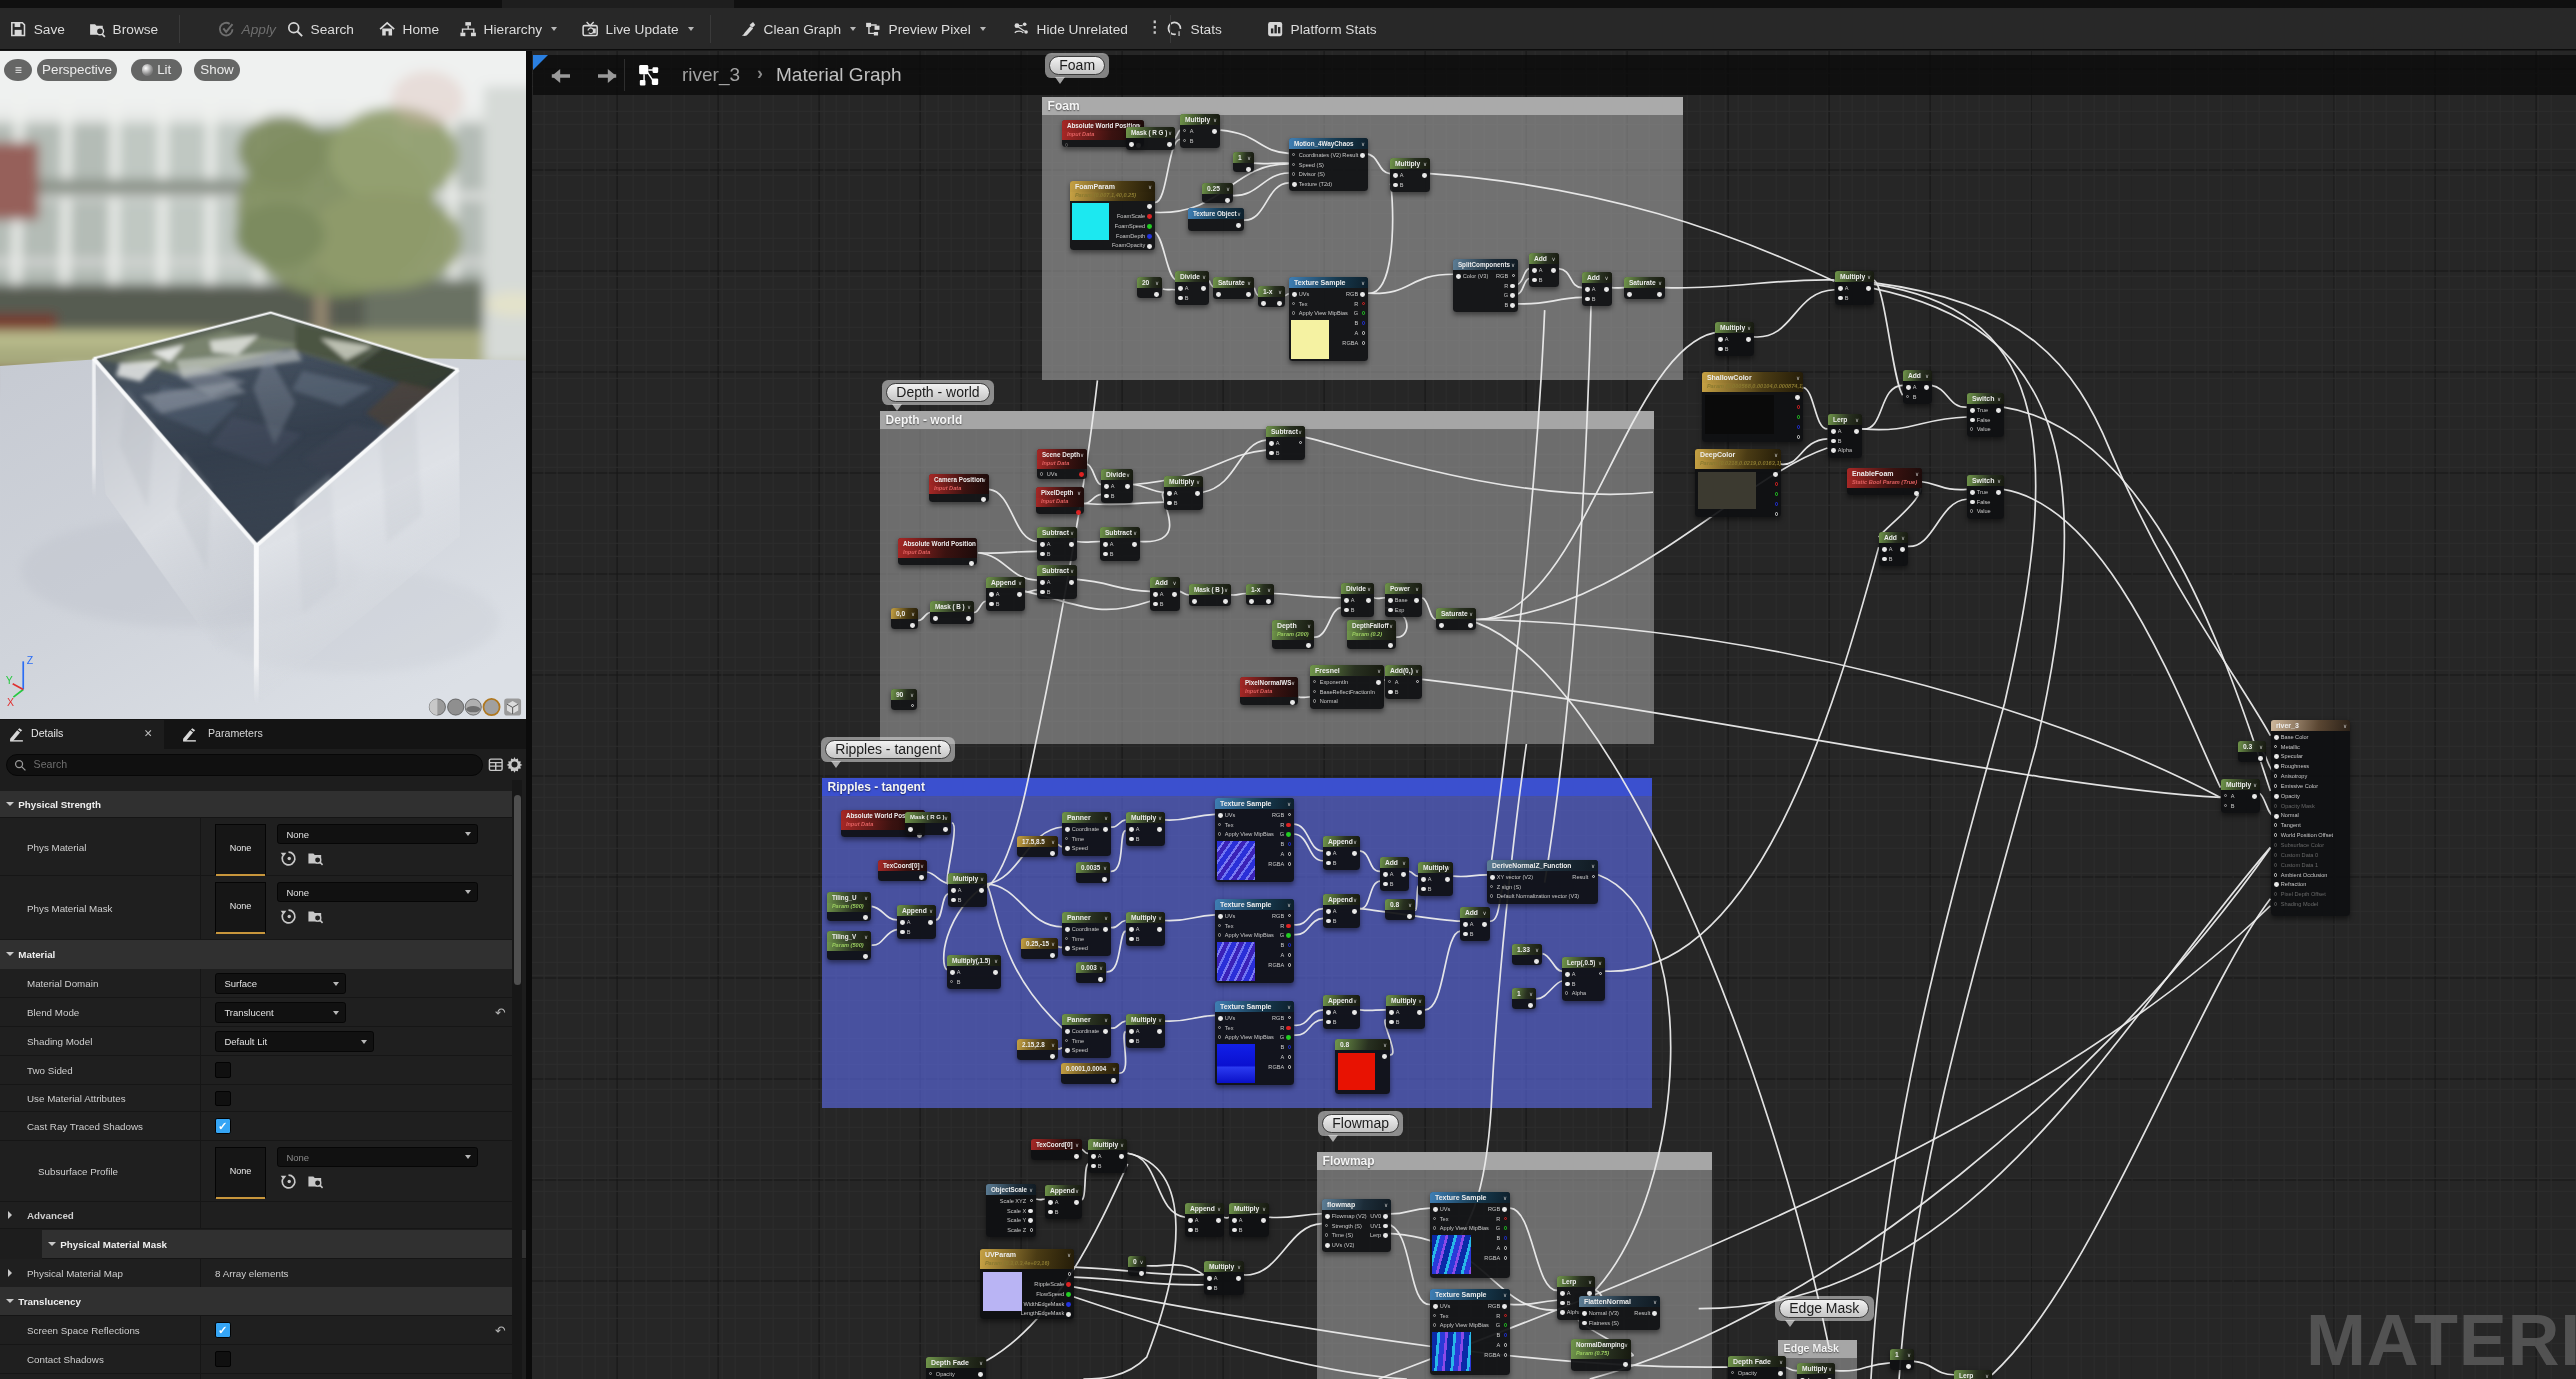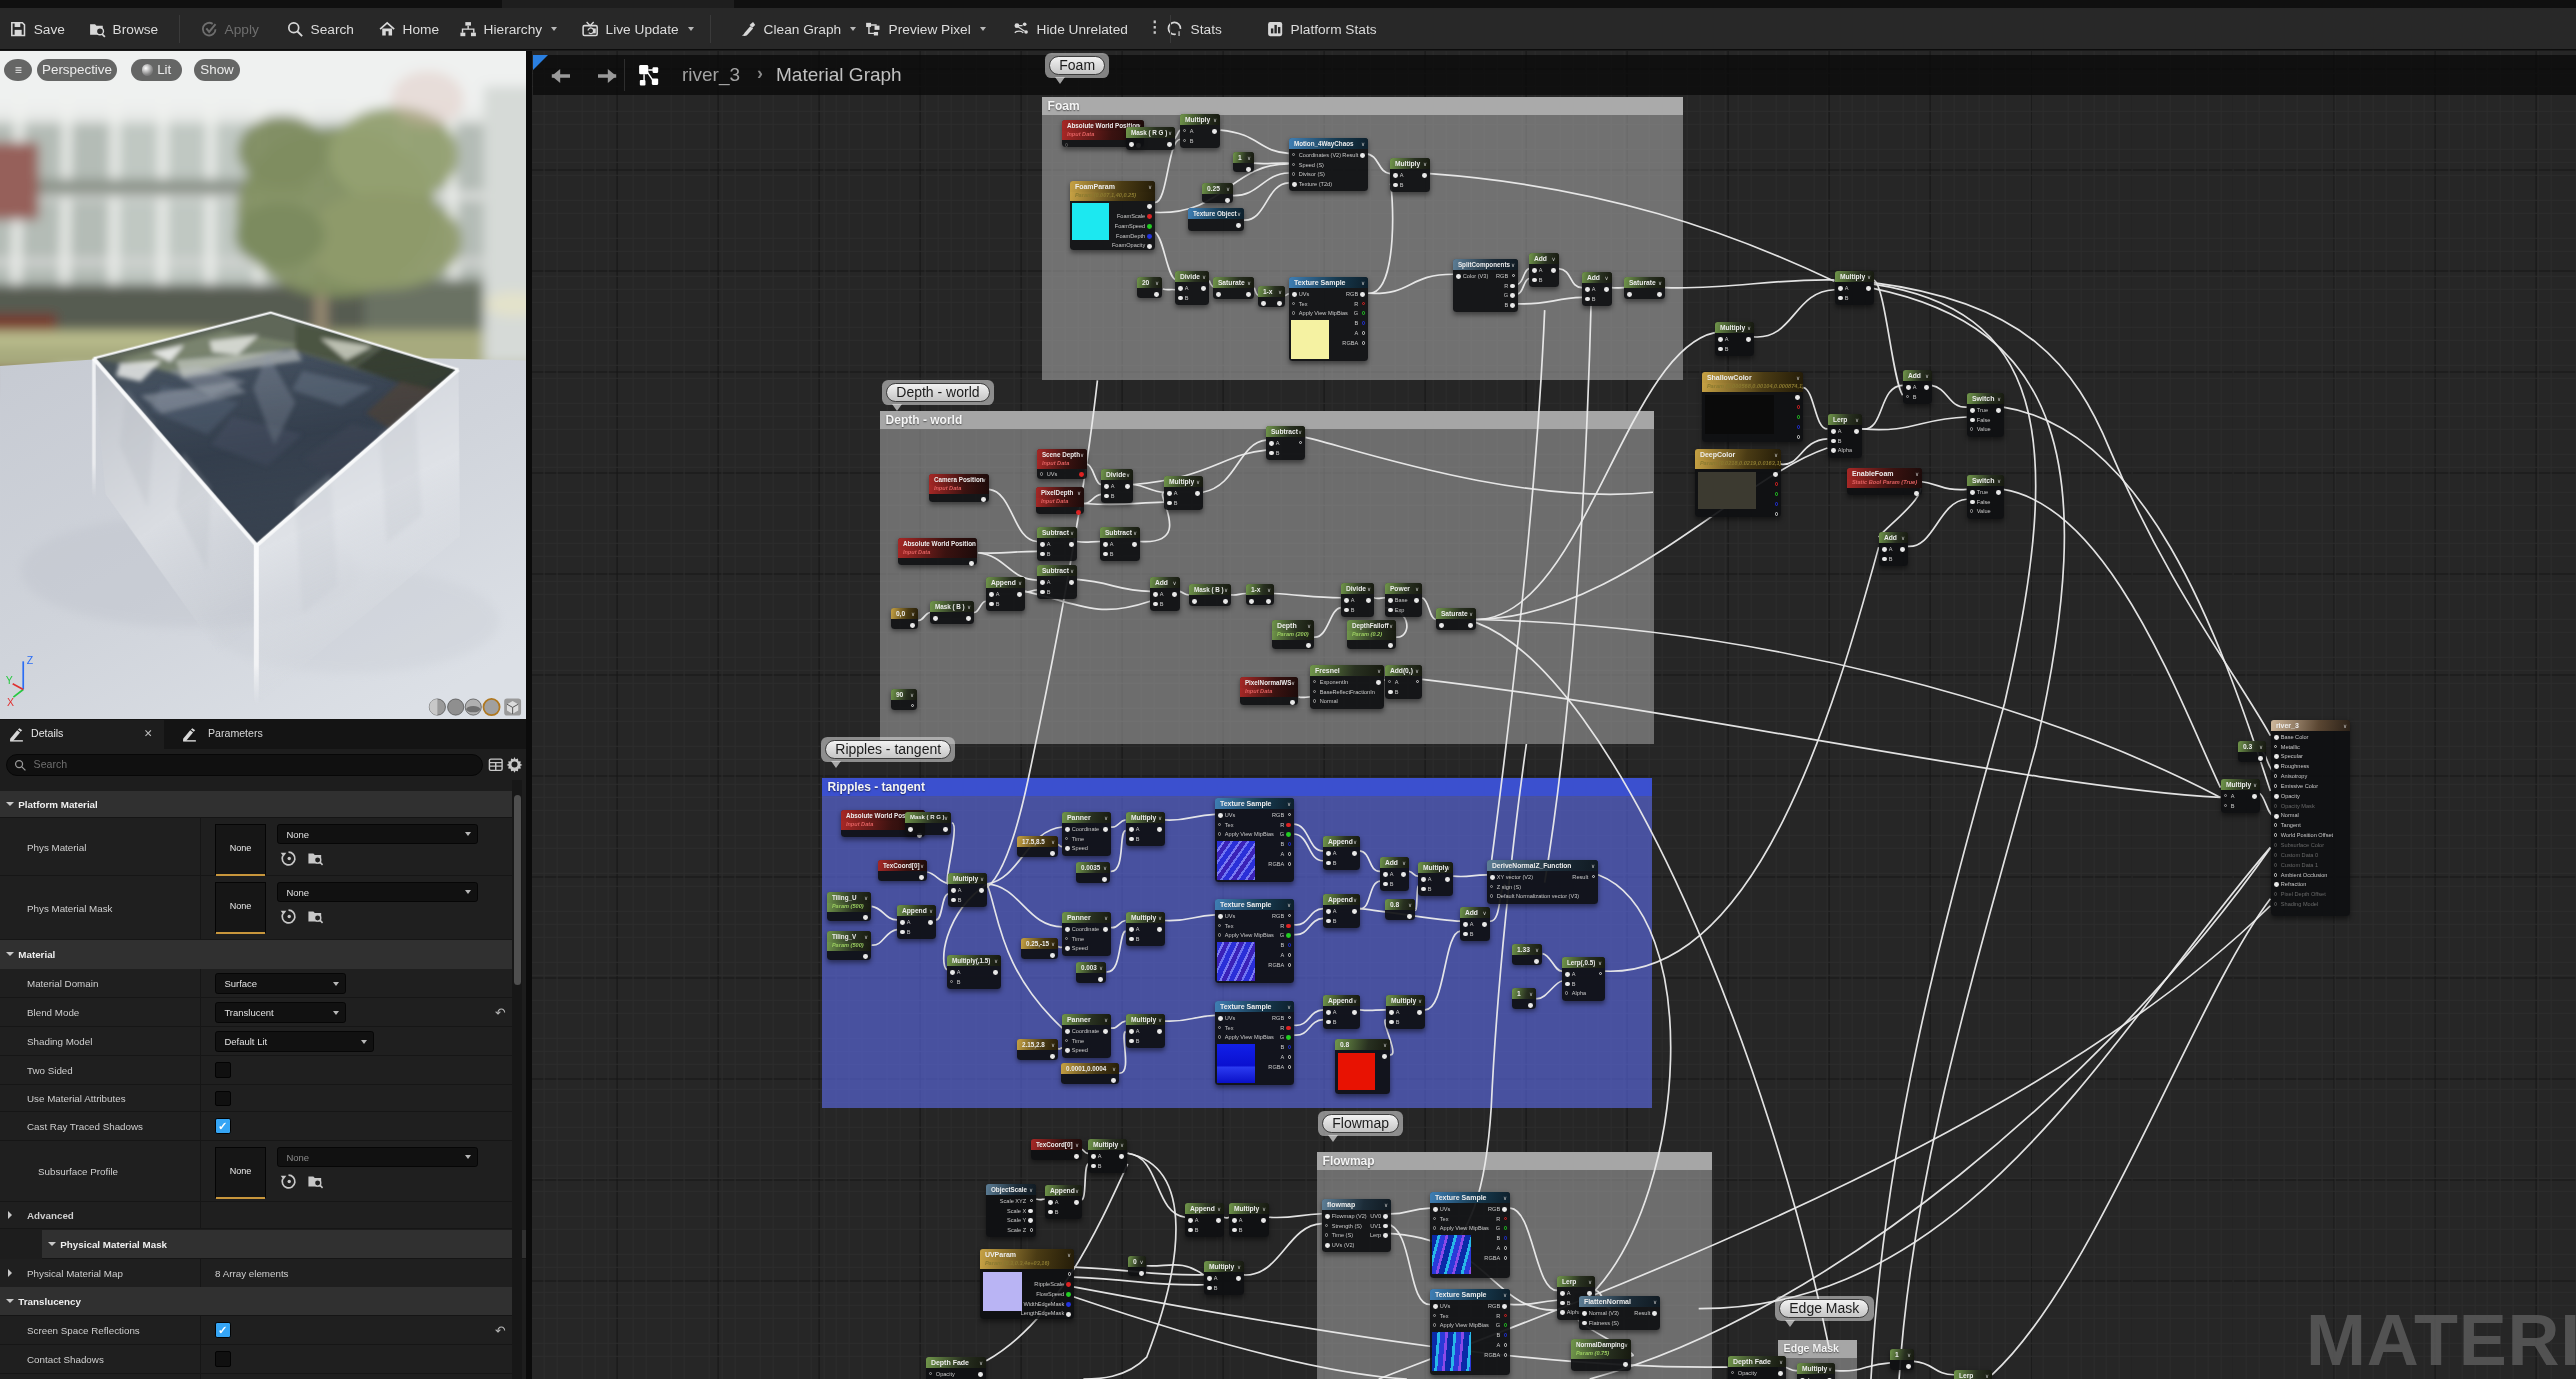--- a/index.html
+++ b/index.html
@@ -70,21 +70,21 @@
       <span>Save</span>
     </div>
 <div class="tbtn" style="left:88px;">
       <svg width="18.3" height="18.3" viewBox="0 0 26 26" style="flex:none">
         <path d="M3 6h7l2 2h9v13H3z" fill="#d8d8d8"></path>
         <circle cx="17" cy="16" r="5" fill="#282828" stroke="#d8d8d8" stroke-width="2"></circle>
         <path d="M20 20l4 4" stroke="#d8d8d8" stroke-width="2.4"></path>
       </svg>
       <span>Browse</span>
     </div>
-<div class="tbtn dis" style="left:200px;">
+<div class="tbtn dis" style="left:217px;font-style:italic;">
       <svg width="18.3" height="18.3" viewBox="0 0 26 26" style="flex:none">
         <path d="M22 13a9 9 0 1 1-4-7.5" fill="none" stroke="#6e6e6e" stroke-width="2.6"></path>
         <path d="M9 12l4 5 9-11" fill="none" stroke="#6e6e6e" stroke-width="2.8"></path>
       </svg>
       <span>Apply</span>
     </div>
 <div class="tbtn" style="left:286px;">
       <svg width="18.3" height="18.3" viewBox="0 0 26 26" style="flex:none">
         <circle cx="11" cy="11" r="7" fill="none" stroke="#d8d8d8" stroke-width="2.4"></circle>
         <path d="M16 16l7 7" stroke="#d8d8d8" stroke-width="2.6"></path>
@@ -338,21 +338,21 @@
         <rect x="2" y="3" width="18" height="16" rx="2" fill="none" stroke="#c8c8c8" stroke-width="2"></rect>
         <path d="M2 8h18M2 13h18M11 8v11" stroke="#c8c8c8" stroke-width="2"></path>
       </svg>
       <svg width="17" height="17" viewBox="0 0 24 24" style="position:absolute;left:506px;top:7px;">
         <path fill="#c8c8c8" d="M12 1.5l1.5 3 3.4-.9 .4 3.7 3.7.4-.9 3.4 3 1.5-3 1.5.9 3.4-3.7.4-.4 3.7-3.4-.9-1.5 3-1.5-3-3.4.9-.4-3.7-3.7-.4.9-3.4-3-1.5 3-1.5-.9-3.4 3.7-.4.4-3.7 3.4.9z"></path>
         <circle cx="12" cy="12" r="4.2" fill="#1d1d1d"></circle>
       </svg>
     </div>
 <div class="dhdr" style="top:72px;height:27px;">
       <span class="tri"></span>
-      <b>Platform Material</b>
+      <b>Physical Strength</b>
     </div>
 <div class="drow" style="top:99px;height:58px;">
       <span class="lbl" style="left:27px;">Phys Material</span>
       <div class="coldiv"></div>
       <div class="thumb" style="top:5.6px;">
         <div style="margin-top:18.3px;">None</div>
       </div>
       <div class="dd" style="left:277px;top:5.6px;width:201px;">None<span class="caret"></span></div>
       <svg width="17" height="17" viewBox="0 0 24 24" style="position:absolute;left:280px;top:32px;">
         <path d="M12 3a9 9 0 1 1-8 5" fill="none" stroke="#c8c8c8" stroke-width="2.4"></path>

